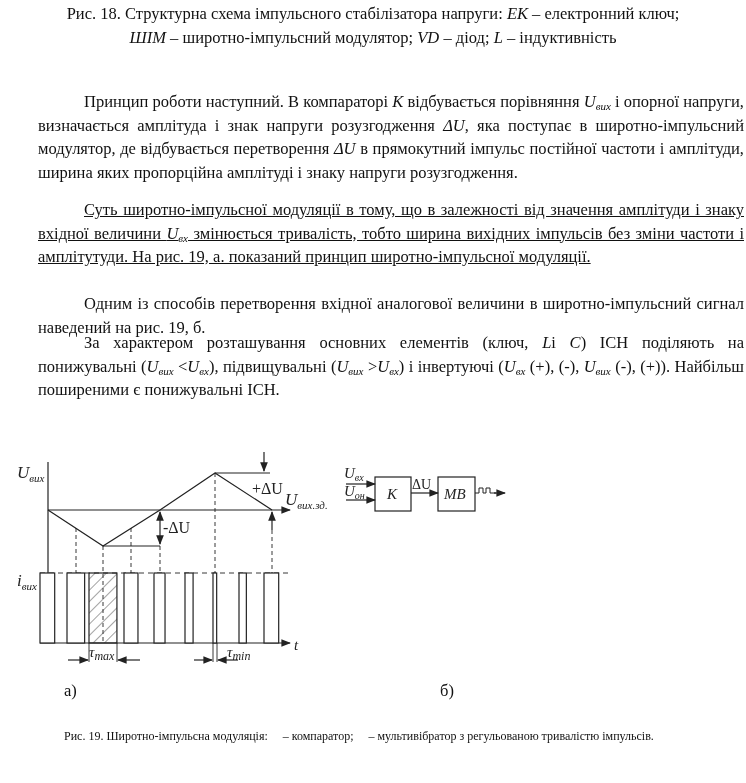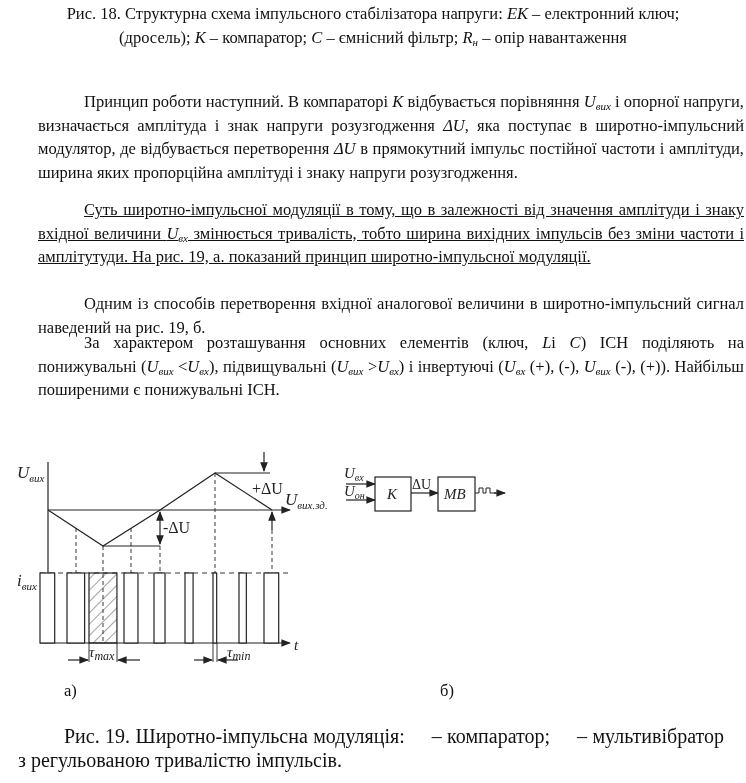--- a/index.html
+++ b/index.html
@@ -12,29 +12,29 @@
           text-align: justify; text-indent: 46px; margin-left: 20px; }
   .para i { font-style: italic; }
   sub { font-size: 11px; font-style: italic; vertical-align: -3px; line-height: 0; }
   .p1 { top: 90px; }
   .p2 { top: 198px; text-decoration: underline; }
   .p3 { top: 292px; }
   .p4 { top: 331px; }
   svg.fig { position: absolute; left: 0; top: 440px; }
   .lbl-a { position: absolute; left: 64px; top: 681px; font-size: 16.5px; }
   .lbl-b { position: absolute; left: 440px; top: 681px; font-size: 16.5px; }
-  .cap19 { position: absolute; left: 18px; top: 725px; width: 706px; font-size: 20px; line-height: 23.5px;
+  .cap19 { position: absolute; left: 18px; top: 725px; width: 706px; font-size: 12px; line-height: 23.5px;
            text-align: justify; text-indent: 46px; }
 </style>
 </head>
 <body>
 
 <div class="cap18">
   <div><span>Рис. 18. Структурна схема імпульсного стабілізатора напруги: </span><i>ЕК</i><span> – електронний ключ;</span></div>
-  <div><span>(дросель); </span><i>K</i><span> – компаратор; </span><i>C</i><span> – ємнісний фільтр; </span><i>R</i><sub>н</sub><span> – опір навантаження</span></div>
+  <div><i>ШІМ</i><span> – широтно-імпульсний модулятор; </span><i>VD</i><span> – діод; </span><i>L</i><span> – індуктивність</span></div>
 </div>
 
 <div class="para p1">
   <span>Принцип роботи наступний. В компараторі </span><i>K</i><span> відбувається порівняння </span><i>U</i><sub>вих</sub><span> і опорної напруги, визначається амплітуда і знак напруги розузгодження </span><i>ΔU</i><span>, яка поступає в широтно-імпульсний модулятор, де відбувається перетворення </span><i>ΔU</i><span> в прямокутний імпульс постійної частоти і амплітуди, ширина яких пропорційна амплітуді і знаку напруги розузгодження.</span>
 </div>
 
 <div class="para p2">
   <span>Суть широтно-імпульсної модуляції в тому, що в залежності від значення амплітуди і знаку вхідної величини </span><i>U</i><sub>вх</sub><span> змінюється тривалість, тобто ширина вихідних імпульсів без зміни частоти і амплітутуди. На рис. 19, а. показаний принцип широтно-імпульсної модуляції.</span>
 </div>
 

